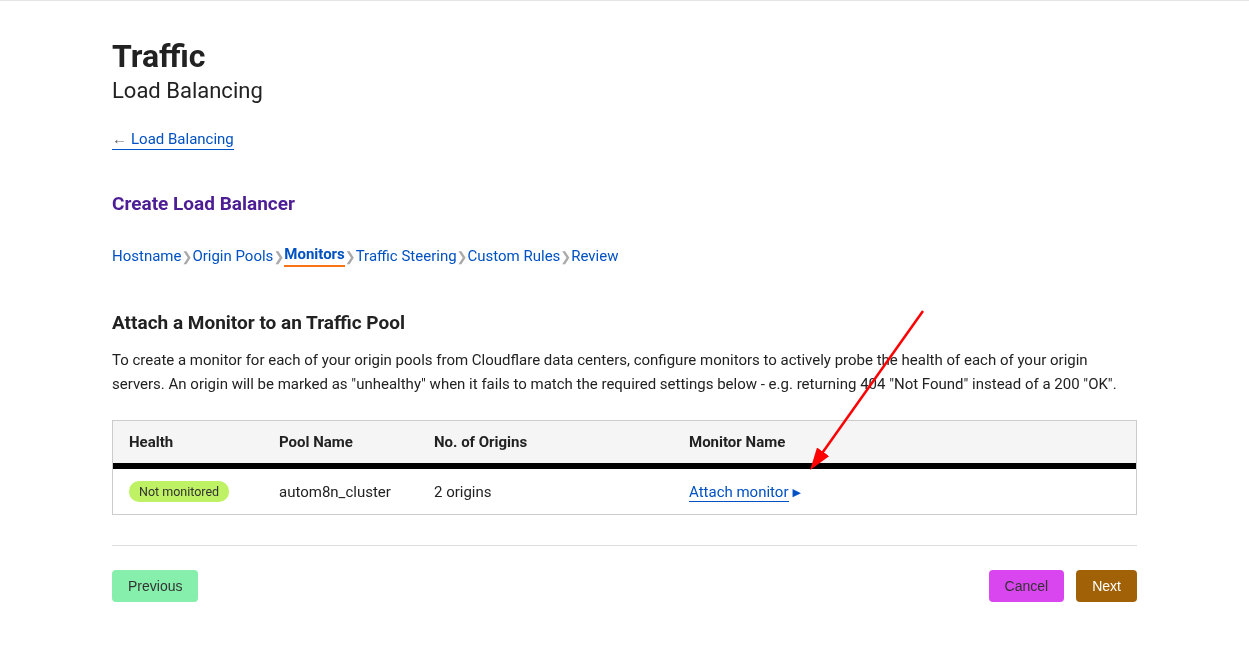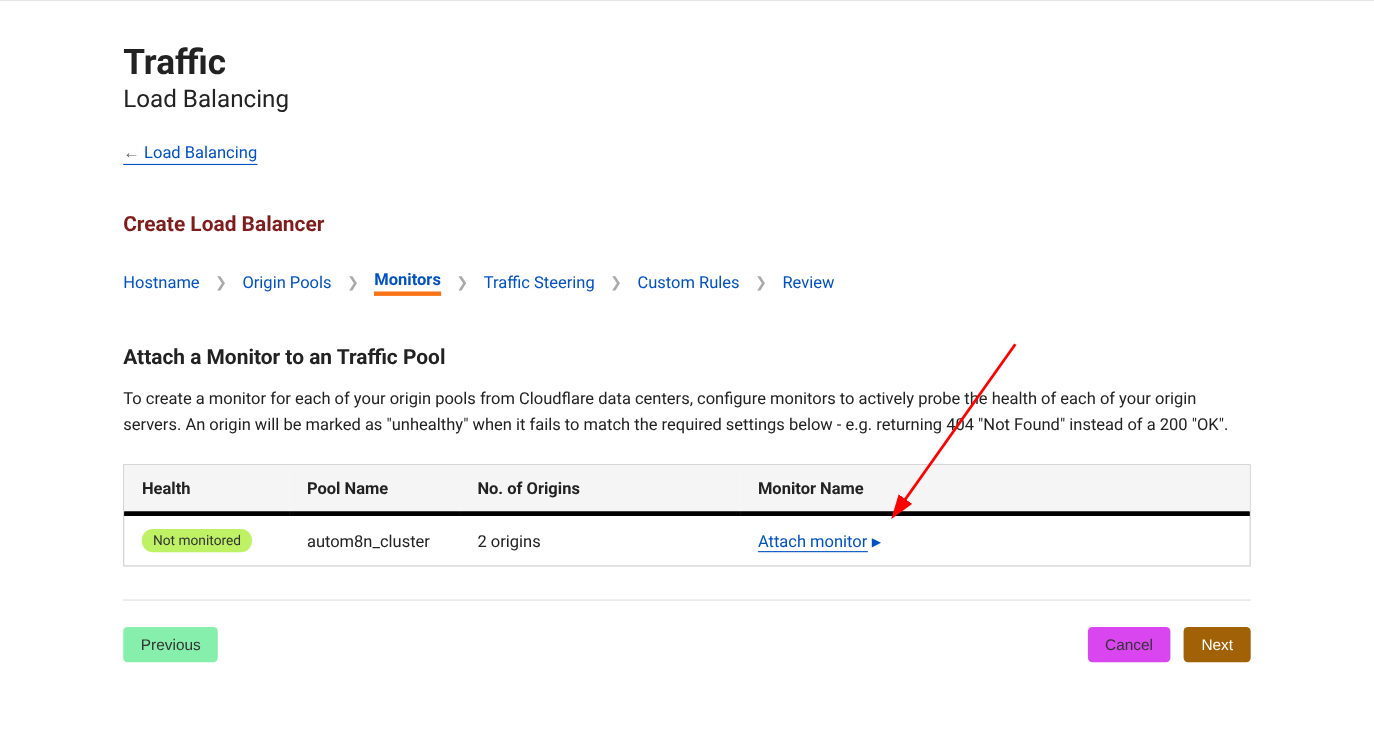--- a/index.html
+++ b/index.html
@@ -40,37 +40,36 @@
       cursor: pointer;
     }
     .back-link .arrow {
       color: #666;
       margin-right: 4px;
       border-bottom: none;
     }
     .section-heading {
       font-size: 19px;
       font-weight: 700;
-      color: #7f1d1d;
+      color: #4c1d95;
       margin-bottom: 30px;
     }
     .wizard-steps {
       display: flex;
       align-items: center;
-      gap: 14px;
       margin-bottom: 44px;
     }
     .wizard-step {
       color: #0051c3;
       font-size: 15px;
       cursor: pointer;
     }
     .wizard-step.active {
       font-weight: 700;
-      border-bottom: 4px solid #f97316;
+      border-bottom: 2px solid #f97316;
       padding-bottom: 2px;
     }
     .wizard-chevron {
       color: #aaa;
       font-size: 13px;
     }
     .sub-heading {
       font-size: 19px;
       font-weight: 700;
       color: #222;
@@ -89,21 +88,21 @@
     .tbl {
       width: 100%;
       border-collapse: collapse;
     }
     .tbl thead th {
       background: #f5f5f5;
       text-align: left;
       padding: 12px 16px;
       font-size: 15px;
       font-weight: 700;
-      border-bottom: 4px solid #000000;
+      border-bottom: 6px solid #000000;
     }
     .tbl tbody td {
       padding: 12px 16px;
       font-size: 15px;
       vertical-align: middle;
     }
     .badge {
       display: inline-block;
       background: #bef264;
       color: #333;

